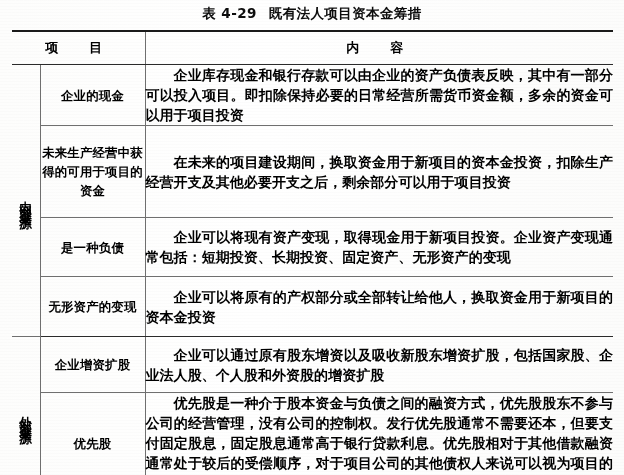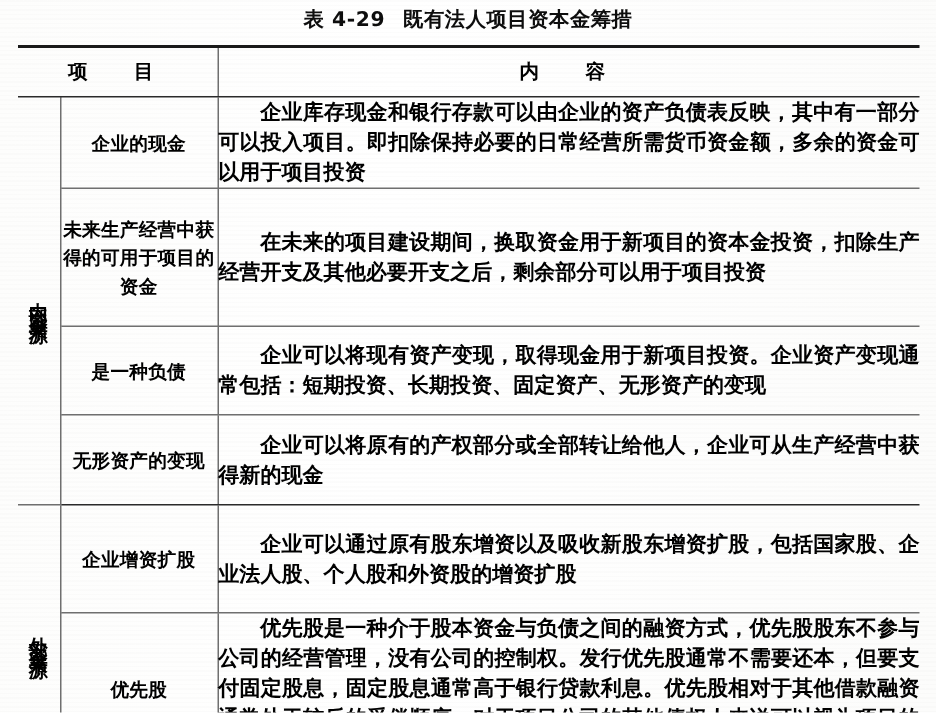--- a/index.html
+++ b/index.html
@@ -135,21 +135,21 @@
     text-indent: 2em;
     text-align: justify;
     text-justify: inter-ideograph;
   }
 
   
   .r1 { height: 48px; margin-top: 43px; }
   .r2 { height: 92px; }
   .r3 { height: 59px; }
   .r4 { height: 60px; }
-  .r5 { height: 72px; }
+  .r5 { height: 56px; }
   .r6 { height: 102px; }
 </style>
 </head>
 <body>
 
 <div class="scan-paper"></div>
 
 <div class="sheet">
 
   <div class="caption">
@@ -190,21 +190,21 @@
         <tr class="r3">
           <td class="sub">是一种负债</td>
           <td class="cnt no-right">
             <p>企业可以将现有资产变现，取得现金用于新项目投资。企业资产变现通常包括：短期投资、长期投资、固定资产、无形资产的变现</p>
           </td>
         </tr>
 
         <tr class="r4">
           <td class="sub rule-mid">无形资产的变现</td>
           <td class="cnt rule-mid no-right">
-            <p>企业可以将原有的产权部分或全部转让给他人，企业可从生产经营中获得新的现金</p>
+            <p>企业可以将原有的产权部分或全部转让给他人，换取资金用于新项目的资本金投资</p>
           </td>
         </tr>
 
         <tr class="r5">
           <td class="cat no-left rule-mid-t rule-bot" rowspan="2">
             <span class="cat-inner">外部资金来源</span>
           </td>
           <td class="sub rule-mid-t">企业增资扩股</td>
           <td class="cnt rule-mid-t no-right">
             <p>企业可以通过原有股东增资以及吸收新股东增资扩股，包括国家股、企业法人股、个人股和外资股的增资扩股</p>

